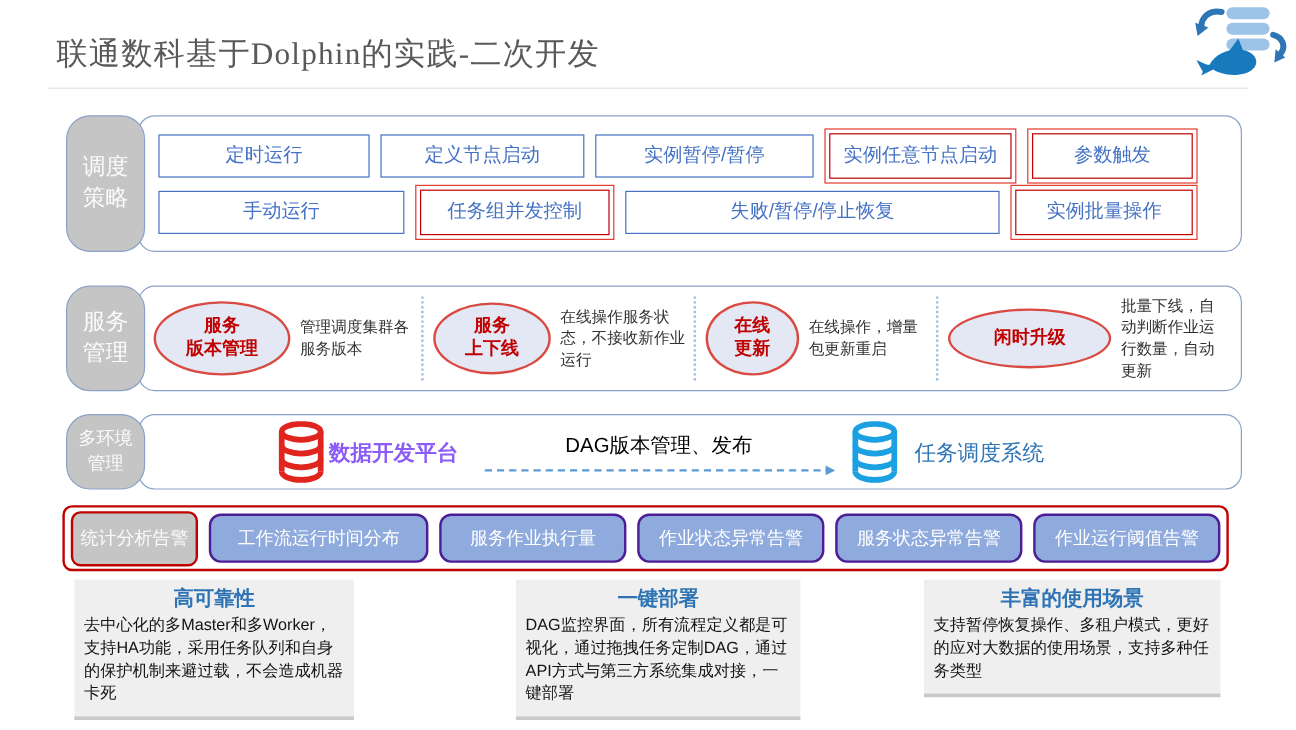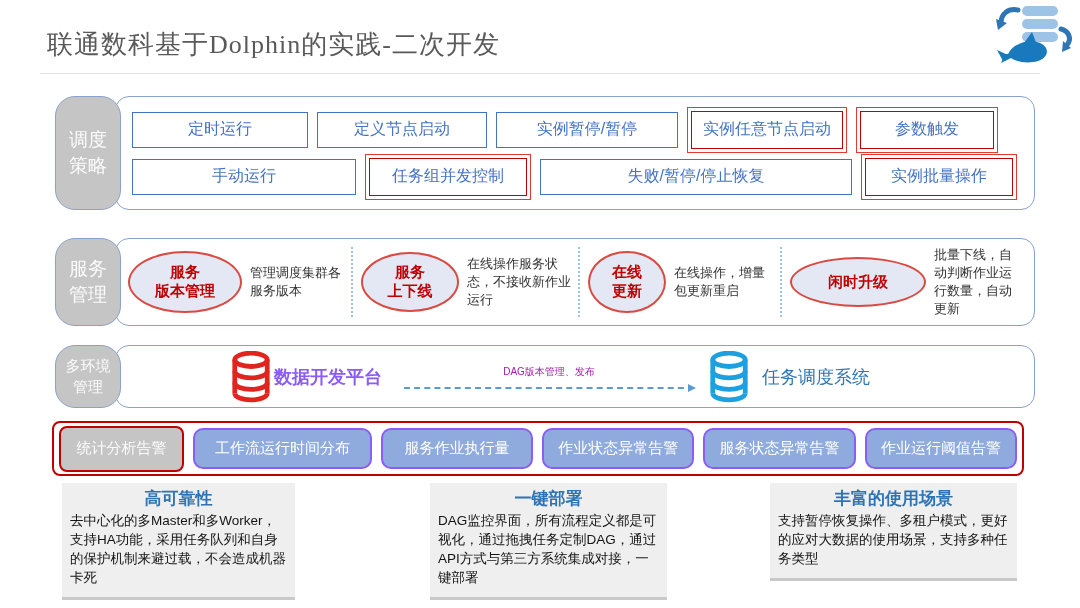--- a/index.html
+++ b/index.html
@@ -44,31 +44,31 @@
   .svc-desc { font-size:13px; color:#333; line-height:1.4; }
   .g1 { width:232px; } .g2 { width:228px; } .g3 { width:203px; } .g4 { width:249px; }
 
   
   .frame-3 { top:345px; height:63px; display:flex; align-items:center; }
   .db-icon { flex:none; }
   .env-left-icon { margin-left:114px; }
   .plat-red  { color:#8b5cf6; font-size:18px; font-weight:bold; margin-left:2px; }
   .plat-blue { color:#2e75b6; font-size:18px; margin-left:12px; }
   .arrow-block { display:flex; flex-direction:column; align-items:center; width:290px; margin:0 14px 0 22px; }
-  .arrow-label { color:#a21caf; font-size:10px; margin-bottom:8px; }
+  .arrow-label { color:#000000; font-size:17px; margin-bottom:8px; }
   .dash-line { position:relative; width:100%; height:0; border-top:2px dashed #5b9bd5; }
   .dash-line::after { content:""; position:absolute; right:-2px; top:-5px; border-left:8px solid #5b9bd5;
     border-top:4px solid transparent; border-bottom:4px solid transparent; }
 
   
   .alerts-frame { position:absolute; left:52px; top:421px; width:972px; height:55px; border:2px solid #c00000;
     border-radius:8px; display:flex; align-items:center; gap:9px; padding:0 5px; background:#fff; }
-  .alerts-label { flex:none; width:125px; height:46px; background:#c5c5c5; border:2px solid #c00000;
+  .alerts-label { flex:none; width:106px; height:46px; background:#c5c5c5; border:2px solid #c00000;
     border-radius:8px; color:#fbfbfb; font-size:15px; display:flex; align-items:center; justify-content:center; }
-  .alert-btn { flex:1; height:41px; background:#8faadc; border:2px solid #8b5cf6; border-radius:10px;
+  .alert-btn { flex:1; height:41px; background:#8faadc; border:2px solid #4c1d95; border-radius:10px;
     color:#fff; font-size:15px; display:flex; align-items:center; justify-content:center; white-space:nowrap; }
   .alert-btn.wide { flex:1.18; }
 
   
   .feature { position:absolute; top:483px; background:#efefef; border-bottom:3px solid #c9c9c9; }
   .f1 { left:62px;  width:233px; }
   .f2 { left:430px; width:237px; }
   .f3 { left:770px; width:247px; }
   .feature-title { font-size:17px; font-weight:bold; color:#2e74b5; text-align:center; padding:4px 0 1px; }
   .feature-body { font-size:13.5px; color:#141414; padding:1px 8px 9px; line-height:1.4; }
@@ -102,21 +102,21 @@
       <div class="btn-blue" style="width:170px">定义节点启动</div>
       <div class="btn-blue" style="width:182px">实例暂停/暂停</div>
       <div class="red-frame" style="width:160px">
         <div class="btn-blue">实例任意节点启动</div>
       </div>
       <div class="red-frame" style="width:142px">
         <div class="btn-blue">参数触发</div>
       </div>
     </div>
     <div class="btn-row">
-      <div class="btn-blue" style="width:224px">手动运行</div>
+      <div class="btn-blue" style="width:205px">手动运行</div>
       <div class="red-frame" style="width:166px">
         <div class="btn-blue">任务组并发控制</div>
       </div>
       <div class="btn-blue" style="width:312px">失败/暂停/停止恢复</div>
       <div class="red-frame" style="width:156px">
         <div class="btn-blue">实例批量操作</div>
       </div>
     </div>
   </div>
 

